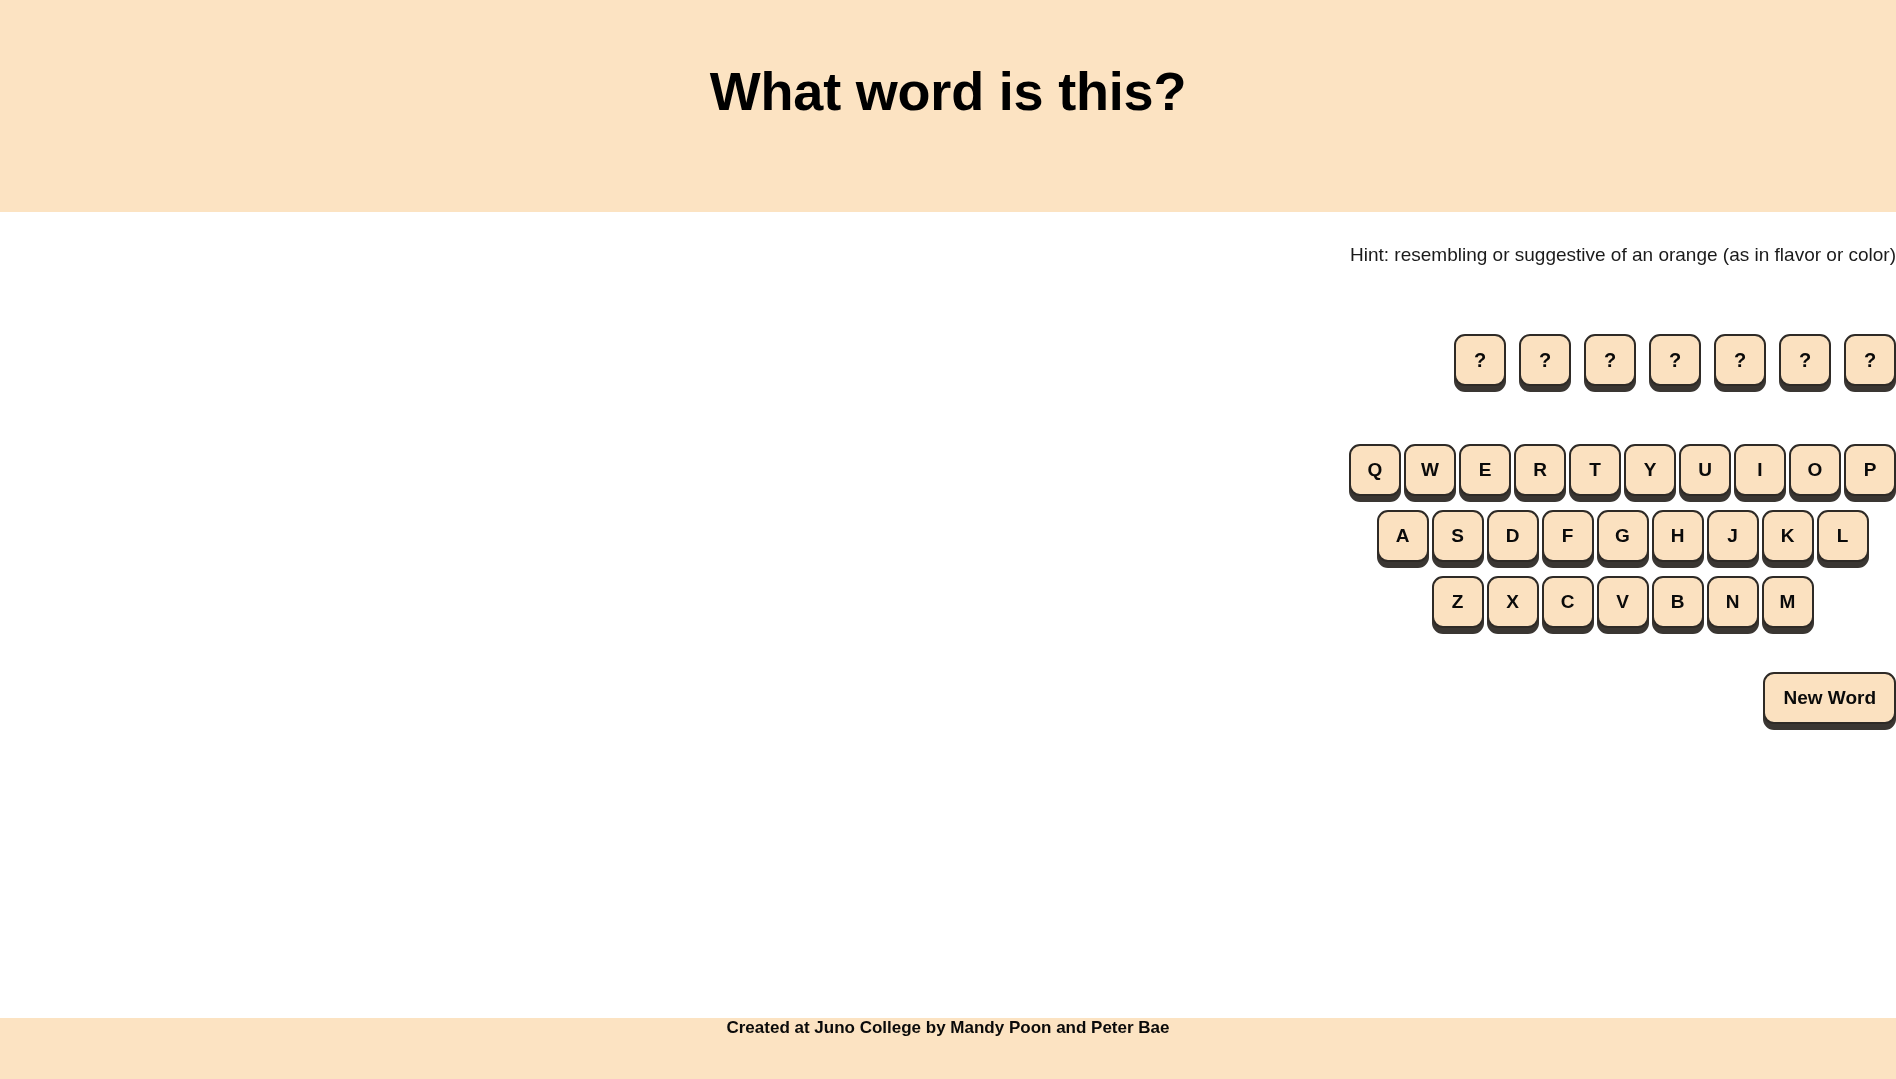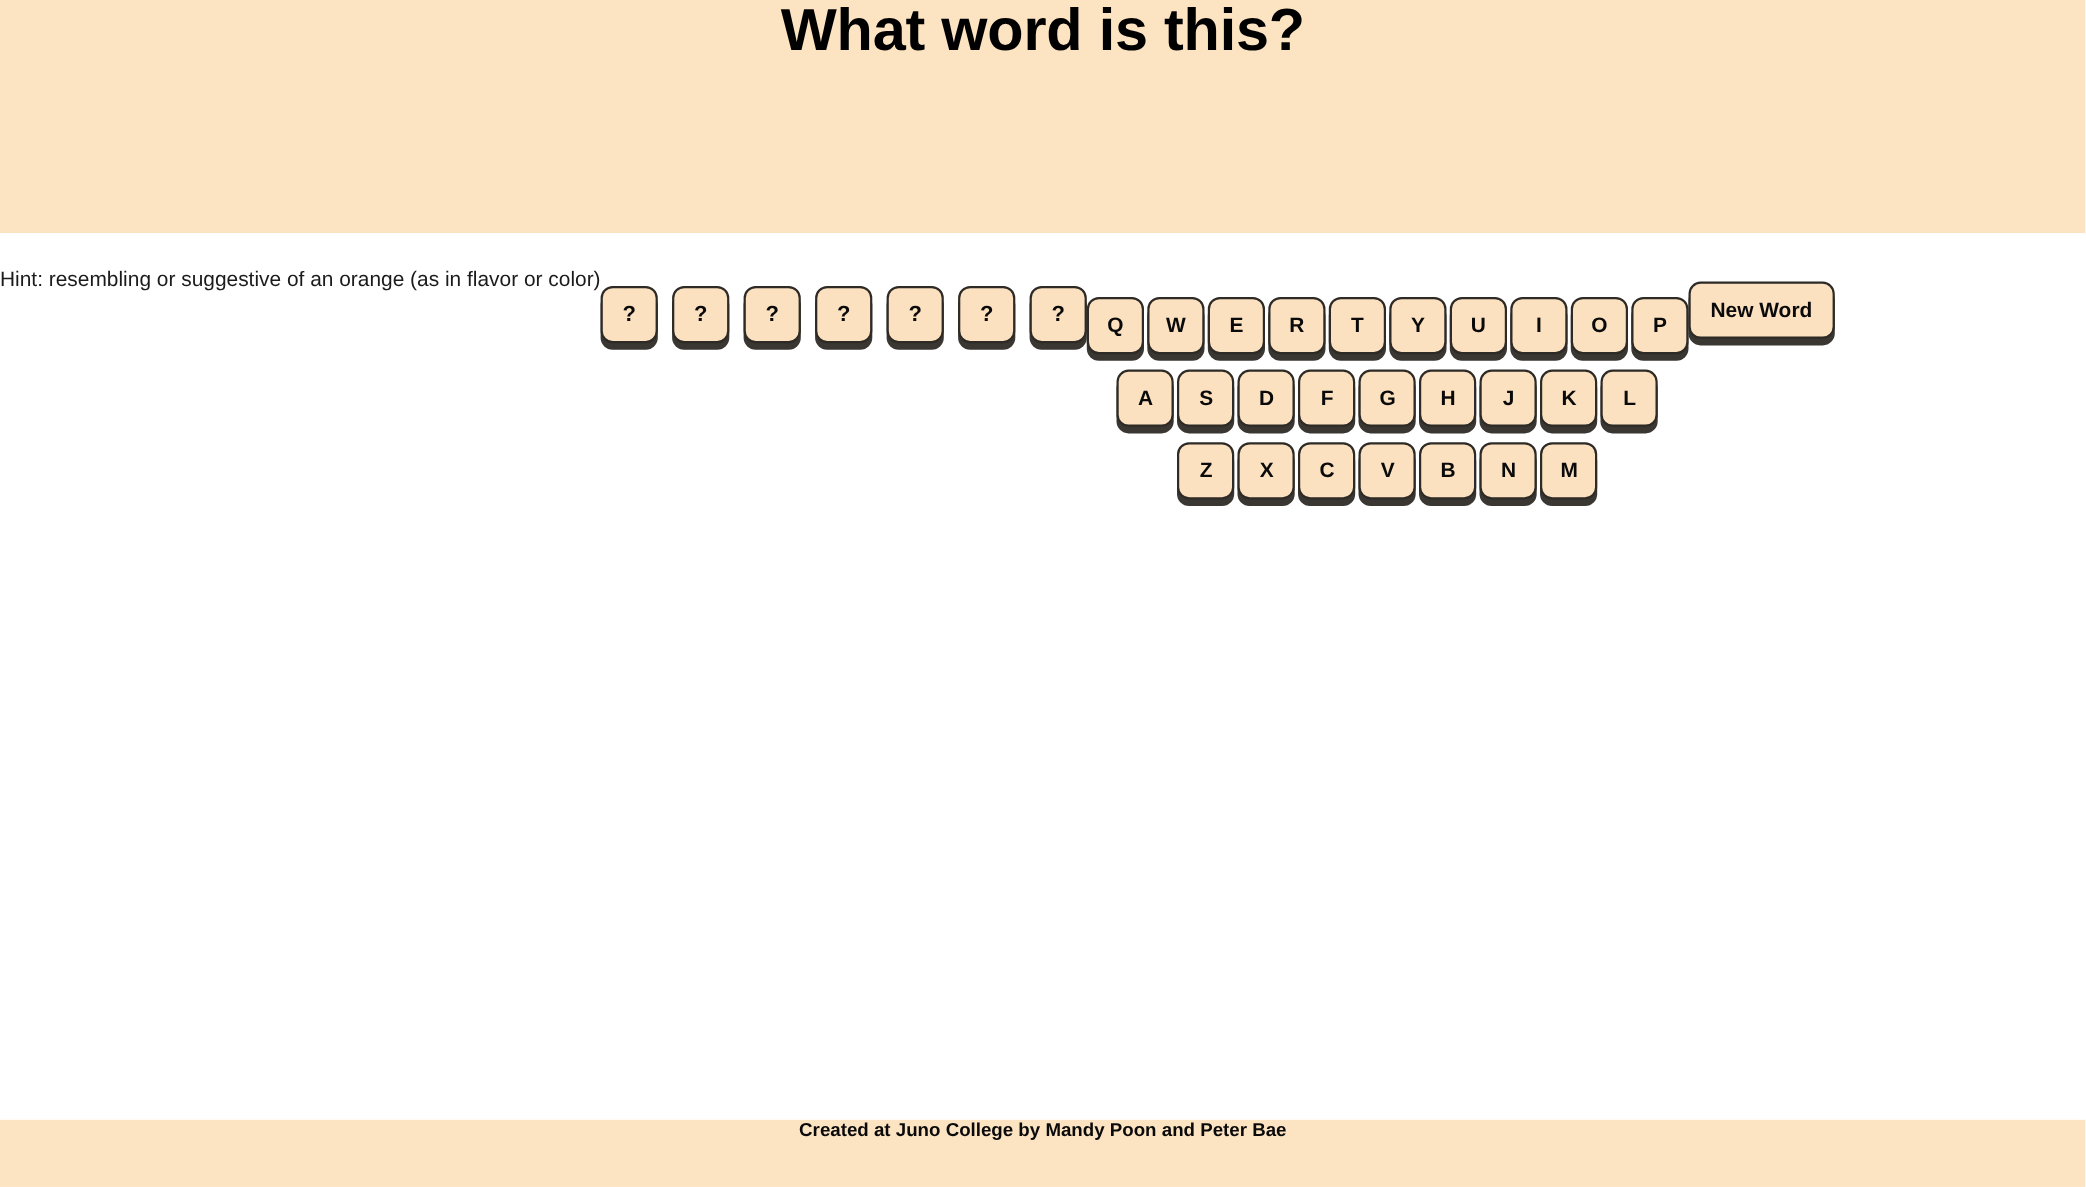--- a/index.html
+++ b/index.html
@@ -15,42 +15,42 @@
     overflow: hidden;
     position: relative;
   }
 
   
   .site-header {
     background: #fce3c2;
     height: 212px;
     box-sizing: border-box;
     display: flex;
-    align-items: flex-start;
+    align-items: center;
     justify-content: center;
   }
   .page-title {
     margin: 0;
     font-size: 54px;
     font-weight: bold;
     color: #000000;
     letter-spacing: -0.2px;
     line-height: 1;
     padding-bottom: 30px;
     font-family: "Liberation Sans", sans-serif;
   }
 
   
   .main {
     background: #ffffff;
     height: 806px;
     box-sizing: border-box;
     display: flex;
-    flex-direction: row;
-    align-items: flex-start;
+    flex-direction: column;
+    align-items: flex-end;
   }
 
   .hint {
     margin-top: 32px;
     font-size: 19px;
     color: #1b1b1b;
     font-family: "Liberation Sans", sans-serif;
     line-height: 1.2;
     white-space: nowrap;
   }

